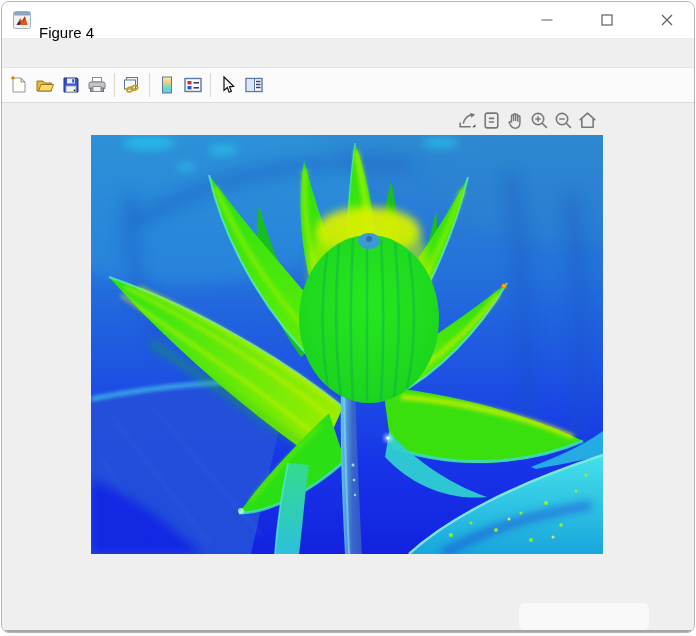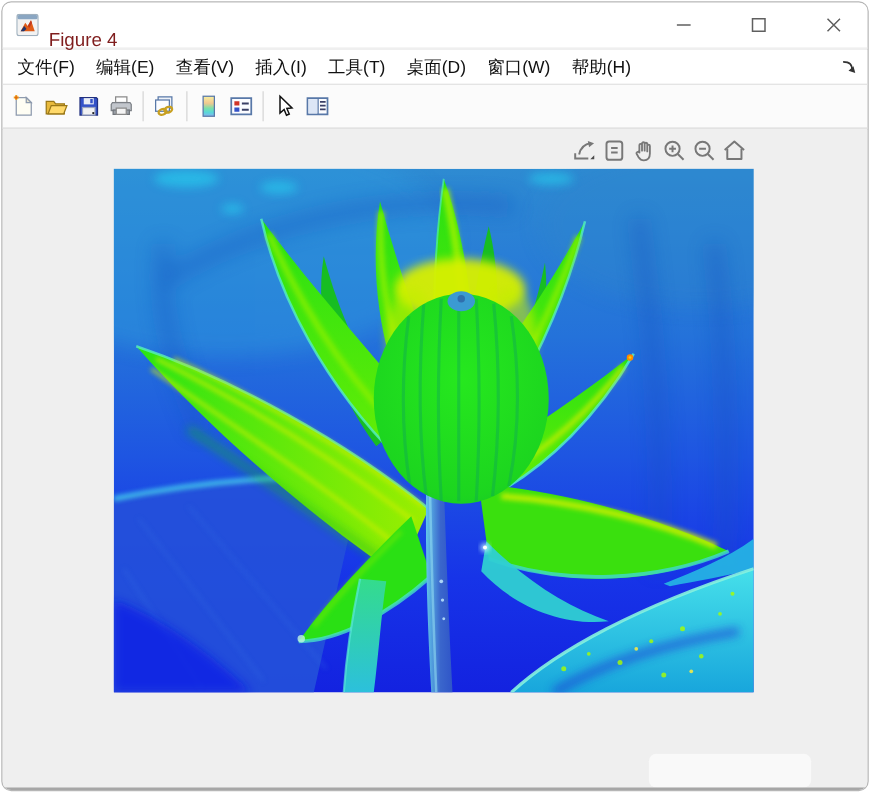--- a/index.html
+++ b/index.html
@@ -7,21 +7,21 @@
   body{font-family:"Liberation Sans", sans-serif;}
   #stage{position:relative;width:696px;height:636px;background:#ffffff;overflow:hidden;}
   .win{position:absolute;left:1px;top:1px;width:694px;height:632px;
        border:1px solid #b6b6b6;border-radius:8px;background:#efefef;overflow:hidden;}
   .bottom-edge{position:absolute;left:0;right:0;bottom:0;height:2px;background:#a6a6a6;}
 
   
   .title-bar{position:absolute;left:0;top:0;right:0;height:37px;background:#ffffff;
              display:flex;align-items:center;border-bottom:1px solid #ececec;}
   .app-icon{width:18px;height:18px;margin-left:11px;flex:0 0 auto;}
-  .title-text{margin-left:8px;font-size:15px;color:#7f1d1d;margin-top:25px;}
+  .title-text{margin-left:8px;font-size:15px;color:#000000;margin-top:25px;}
   .win-controls{margin-left:auto;display:flex;align-items:center;padding-right:12px;}
   .win-btn{width:30px;height:30px;margin-left:30px;display:flex;align-items:center;justify-content:center;cursor:default;}
 
   
   .menu-bar{position:absolute;left:0;top:38px;right:0;height:27px;background:#ffffff;
             display:flex;align-items:center;padding-left:10px;}
   .menu-item{font-size:14px;color:#111;padding:3px 2px;margin-right:13px;white-space:nowrap;}
   .dock-arrow{margin-left:auto;margin-right:8px;width:16px;height:16px;display:flex;align-items:center;justify-content:center;}
 
   
@@ -71,36 +71,20 @@
             </svg>
         </div>
         <div class="win-btn">
           <svg width="14" height="14" viewBox="0 0 14 14">
               <path d="M2,2 L12,12 M12,2 L2,12" stroke="#5f5f5f" stroke-width="1.2"></path>
             </svg>
         </div>
       </div>
     </div>
 
-    <div class="menu-bar">
-      <span class="menu-item">文件(F)</span>
-      <span class="menu-item">编辑(E)</span>
-      <span class="menu-item">查看(V)</span>
-      <span class="menu-item">插入(I)</span>
-      <span class="menu-item">工具(T)</span>
-      <span class="menu-item">桌面(D)</span>
-      <span class="menu-item">窗口(W)</span>
-      <span class="menu-item">帮助(H)</span>
-      <span class="dock-arrow">
-        <svg width="13" height="13" viewBox="0 0 13 13">
-          <path d="M2.5,2.5 C8,2.5 9.5,4.5 9.8,9.2" fill="none" stroke="#333" stroke-width="1.4"></path>
-          <polygon points="6.8,9.6 12.2,11.4 10.8,5.9" fill="#333"></polygon>
-        </svg>
-      </span>
-    </div>
 
     <div class="toolbar">
       <div class="tb-btn">
         <svg width="20" height="20" viewBox="0 0 20 20">
           <path d="M4,3 h8 l4,4 v10 h-12 z" fill="#fffef4" stroke="#8d9aae"></path>
           <path d="M12,3 l4,4 h-4 z" fill="#e8e4cf" stroke="#8d9aae"></path>
           <g stroke="#f0a020" stroke-width="1.6">
               <path d="M4,1 v4 M2,3 h4"></path>
             </g>
           <circle cx="4" cy="3" r="1.1" fill="#e06a10"></circle>

